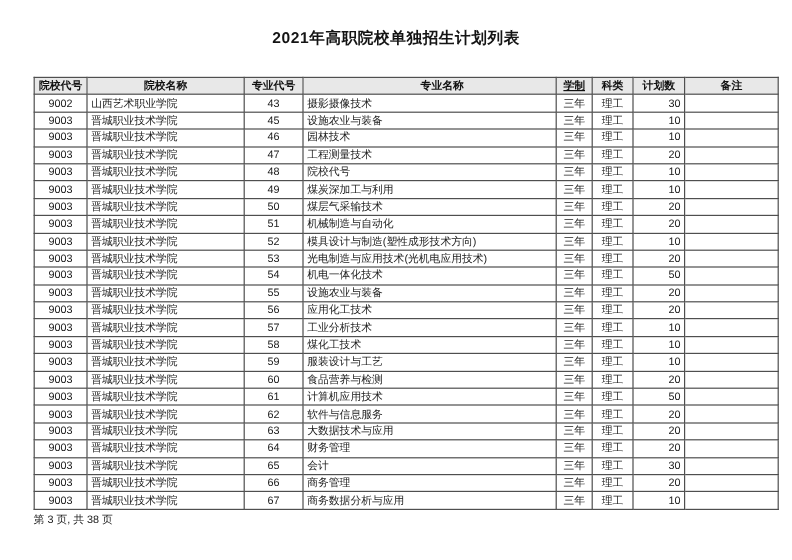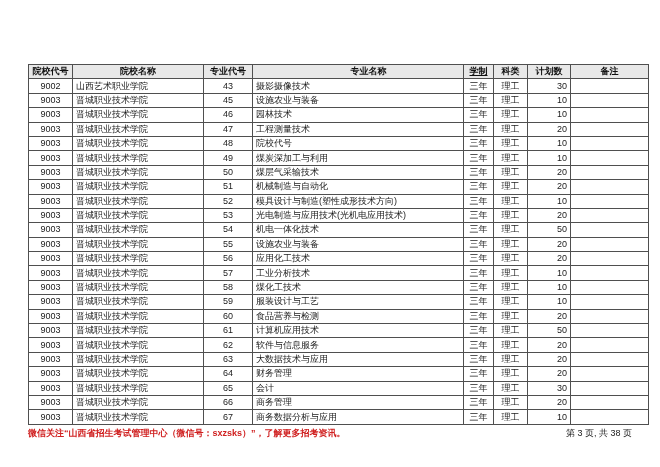--- a/index.html
+++ b/index.html
@@ -81,20 +81,21 @@
     font-weight: bold;
   }
   .footer .pageinfo {
     color: #222222;
   }
 </style>
 </head>
 <body>
 
 <div class="page">
+  <div class="title">2021年高职院校单独招生计划列表</div>
 
   <table class="plan-table">
     <thead>
       <tr>
           <th>院校代号</th>
           <th>院校名称</th>
           <th>专业代号</th>
           <th>专业名称</th>
           <th>学制</th>
           <th>科类</th>
@@ -340,16 +341,15 @@
           <td>商务数据分析与应用</td>
           <td>三年</td>
           <td>理工</td>
           <td>10</td>
           <td></td>
         </tr>
       </tbody>
   </table>
 
   <div class="footer">
-    <span class="notice">微信关注“山西省招生考试管理中心（微信号：sxzsks）”，了解更多招考资讯。</span>
     <span class="pageinfo">第 3 页, 共 38 页</span>
   </div>
 </div>
 
 </body></html>

